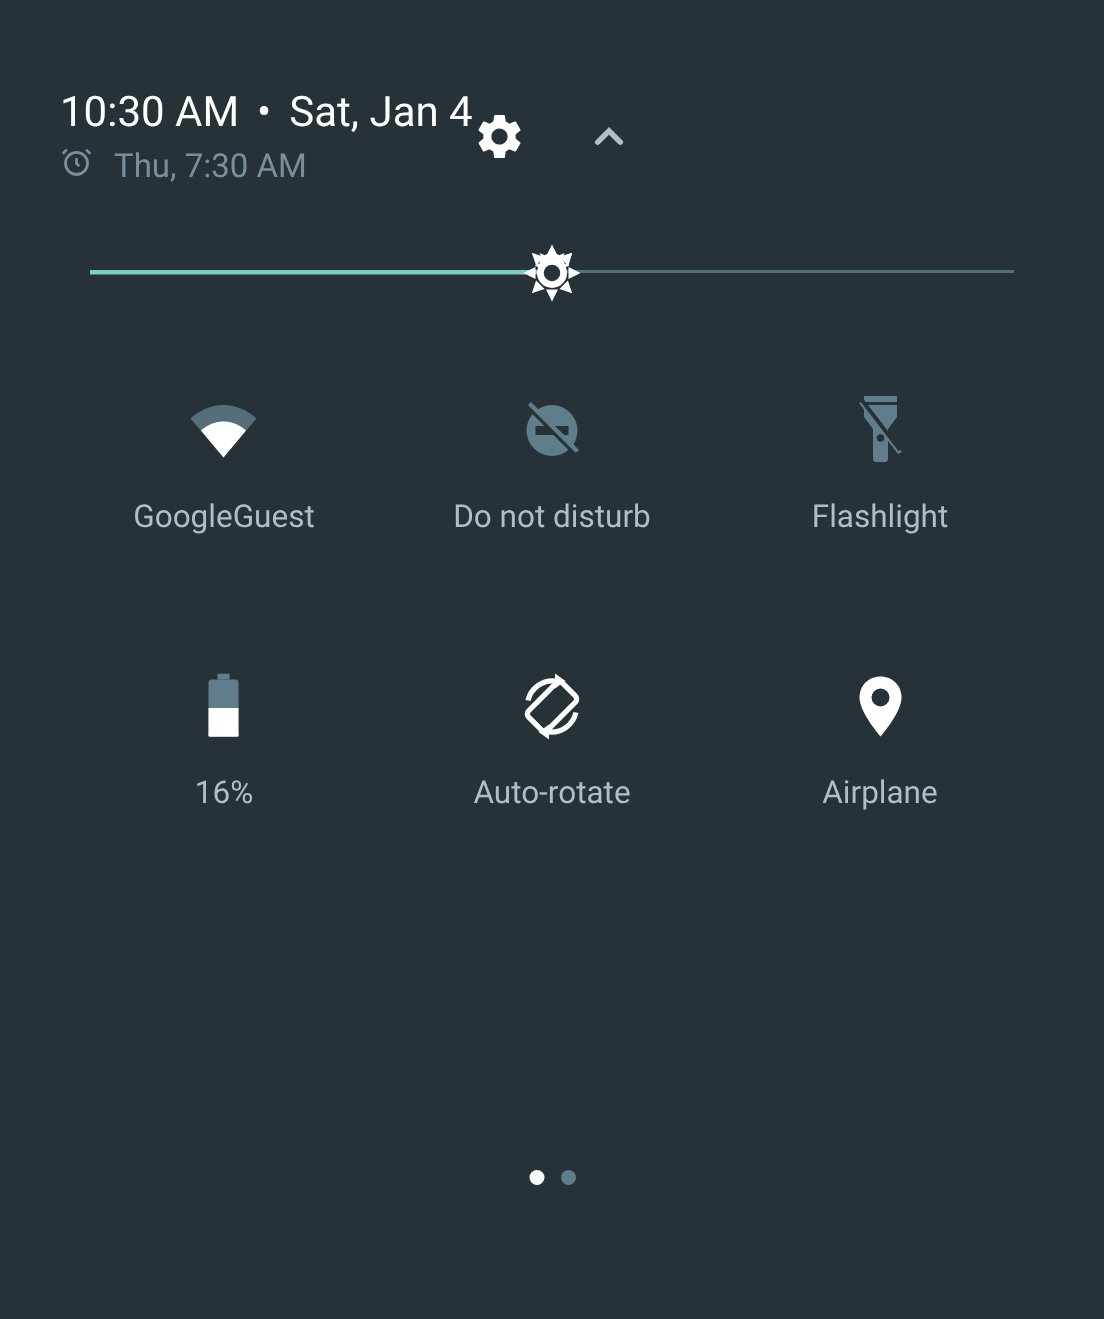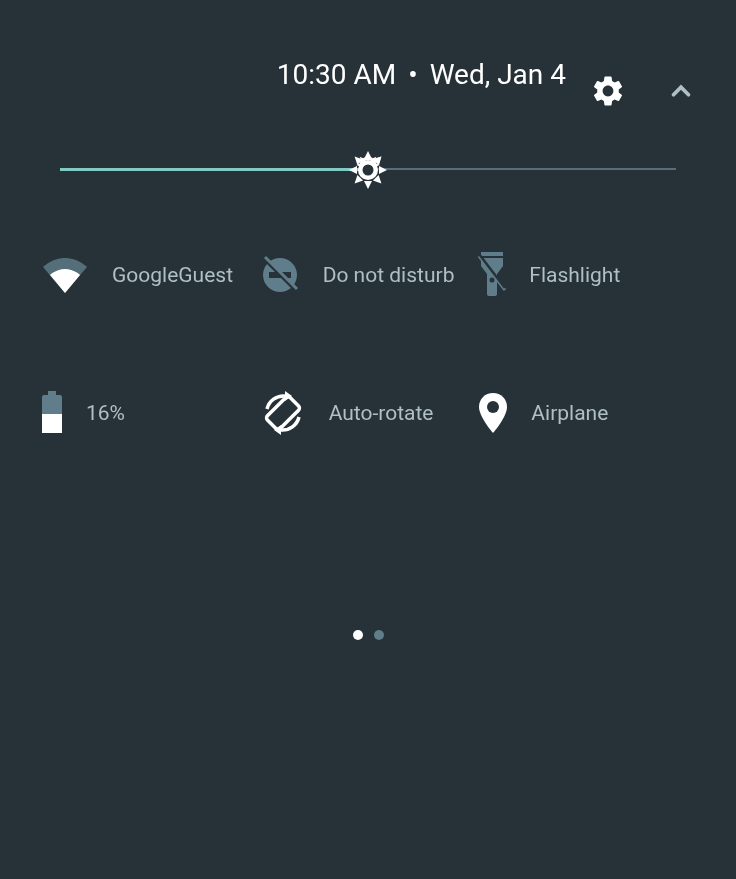--- a/index.html
+++ b/index.html
@@ -10,24 +10,23 @@
     body {
       width: 736px;
       height: 879px;
       background: #263238;
       font-family: Roboto, -apple-system, sans-serif;
       color: #ffffff;
       overflow: hidden;
     }
     .header {
       display: flex;
-      justify-content: flex-end;
+      justify-content: flex-start;
       align-items: flex-start;
       padding: 58px 40px 0 40px;
-      gap: 24px;
     }
     .header-left {
       display: flex;
       flex-direction: column;
     }
     .time-date-row {
       display: flex;
       align-items: center;
       font-size: 28px;
       color: #ffffff;
@@ -87,21 +86,21 @@
     }
     .tiles-grid {
       display: grid;
       grid-template-columns: repeat(3, 1fr);
       grid-template-rows: repeat(3, 1fr);
       padding: 80px 40px 0 40px;
       row-gap: 90px;
     }
     .tile {
       display: flex;
-      flex-direction: row;
+      flex-direction: column;
       align-items: center;
       justify-content: flex-start;
       gap: 22px;
       cursor: pointer;
     }
     .tile-icon-wrap {
       height: 48px;
       display: flex;
       align-items: center;
       justify-content: center;
@@ -130,21 +129,32 @@
     }
   </style>
 </head>
 <body>
 
 <div class="header">
   <div class="header-left">
     <div class="time-date-row">
       <span>10:30 AM</span>
       <span class="dot">•</span>
-      <span>Wed, Jan 4</span>
+      <span>Sat, Jan 4</span>
+    </div>
+    <div class="alarm-row">
+      <span>
+        <svg width="22" height="22" viewBox="0 0 24 24" fill="none" stroke="#78909C" stroke-width="2">
+          <circle cx="12" cy="13" r="8"></circle>
+          <path d="M12 9v4l2 2"></path>
+          <path d="M5 3L2 6"></path>
+          <path d="M19 3l3 3"></path>
+        </svg>
+      </span>
+      <span>Thu, 7:30 AM</span>
     </div>
   </div>
   <div class="header-right">
     <span>
       <svg width="36" height="36" viewBox="0 0 24 24" fill="#ffffff">
         <path d="M19.14 12.94c.04-.3.06-.61.06-.94 0-.32-.02-.64-.07-.94l2.03-1.58a.49.49 0 0 0 .12-.61l-1.92-3.32a.488.488 0 0 0-.59-.22l-2.39.96c-.5-.38-1.03-.7-1.62-.94l-.36-2.54a.484.484 0 0 0-.48-.41h-3.84c-.24 0-.43.17-.47.41l-.36 2.54c-.59.24-1.13.57-1.62.94l-2.39-.96c-.22-.08-.47 0-.59.22L2.74 8.87c-.12.21-.08.47.12.61l2.03 1.58c-.05.3-.09.63-.09.94s.02.64.07.94l-2.03 1.58a.49.49 0 0 0-.12.61l1.92 3.32c.12.22.37.29.59.22l2.39-.96c.5.38 1.03.7 1.62.94l.36 2.54c.05.24.24.41.48.41h3.84c.24 0 .44-.17.47-.41l.36-2.54c.59-.24 1.13-.56 1.62-.94l2.39.96c.22.08.47 0 .59-.22l1.92-3.32c.12-.22.07-.47-.12-.61l-2.01-1.58zM12 15.6c-1.98 0-3.6-1.62-3.6-3.6s1.62-3.6 3.6-3.6 3.6 1.62 3.6 3.6-1.62 3.6-3.6 3.6z"></path>
       </svg>
     </span>
     <span>
       <svg width="30" height="30" viewBox="0 0 24 24" fill="none" stroke="#B0BEC5" stroke-width="3" stroke-linecap="round">

